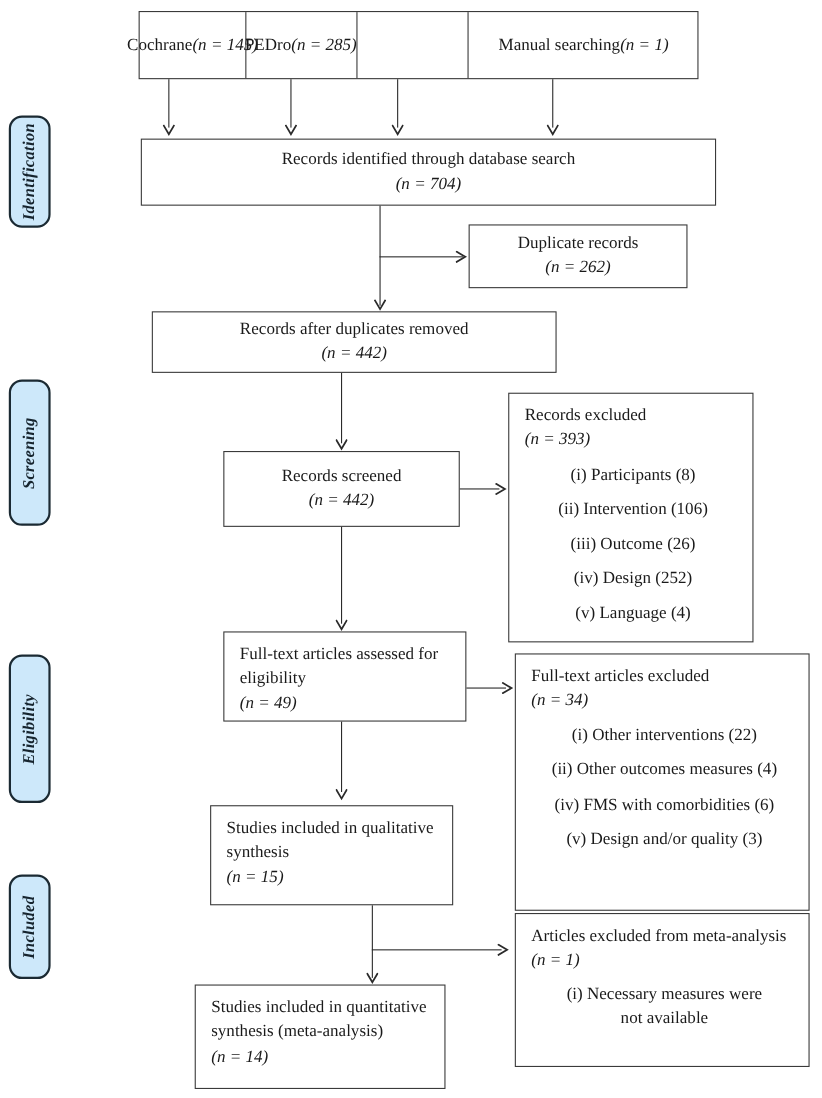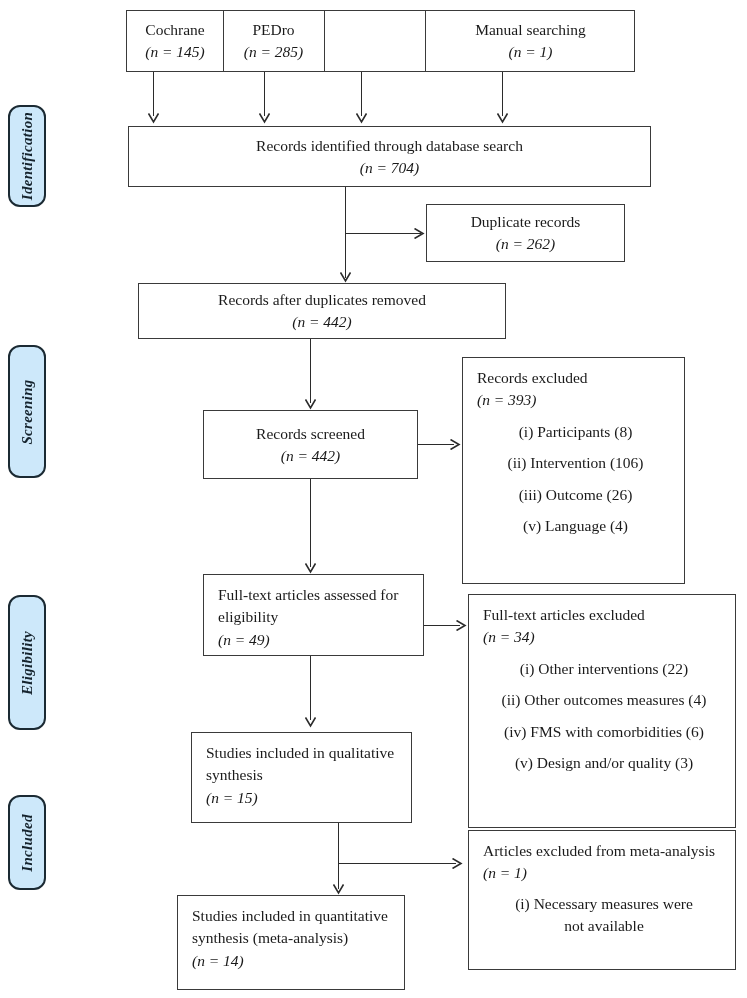--- a/index.html
+++ b/index.html
@@ -72,21 +72,21 @@
   .srcrow {
     position: absolute;
     border: 1.4px solid #3a3a3a;
     box-sizing: border-box;
     background: #fff;
   }
   .srccell {
     position: absolute;
     top: 0; bottom: 0;
     display: flex;
-    flex-direction: column;
+    flex-direction: row;
     align-items: center;
     justify-content: center;
     font-size: 15.5px;
     line-height: 1.45;
   }
   .vdiv {
     position: absolute;
     top: 0; bottom: 0;
     width: 0;
     border-left: 1.4px solid #3a3a3a;
@@ -247,20 +247,21 @@
   </div>
 
   <div class="box leftal" style="left:462px; top:357px; width:223px; height:227px;">
     <div class="inner">
       <span class="line">Records excluded</span>
       <span class="line nitem">(n = 393)</span>
       <div class="sublist" style="text-align:center;">
         <span class="sub">(i) Participants (8)</span>
         <span class="sub">(ii) Intervention (106)</span>
         <span class="sub">(iii) Outcome (26)</span>
+        <span class="sub">(iv) Design (252)</span>
         <span class="sub">(v) Language (4)</span>
       </div>
     </div>
   </div>
 
   <div class="box leftal" style="left:203px; top:574px; width:221px; height:82px;">
     <div class="inner">
       <span class="line">Full-text articles assessed for</span>
       <span class="line">eligibility</span>
       <span class="line nitem">(n = 49)</span>

